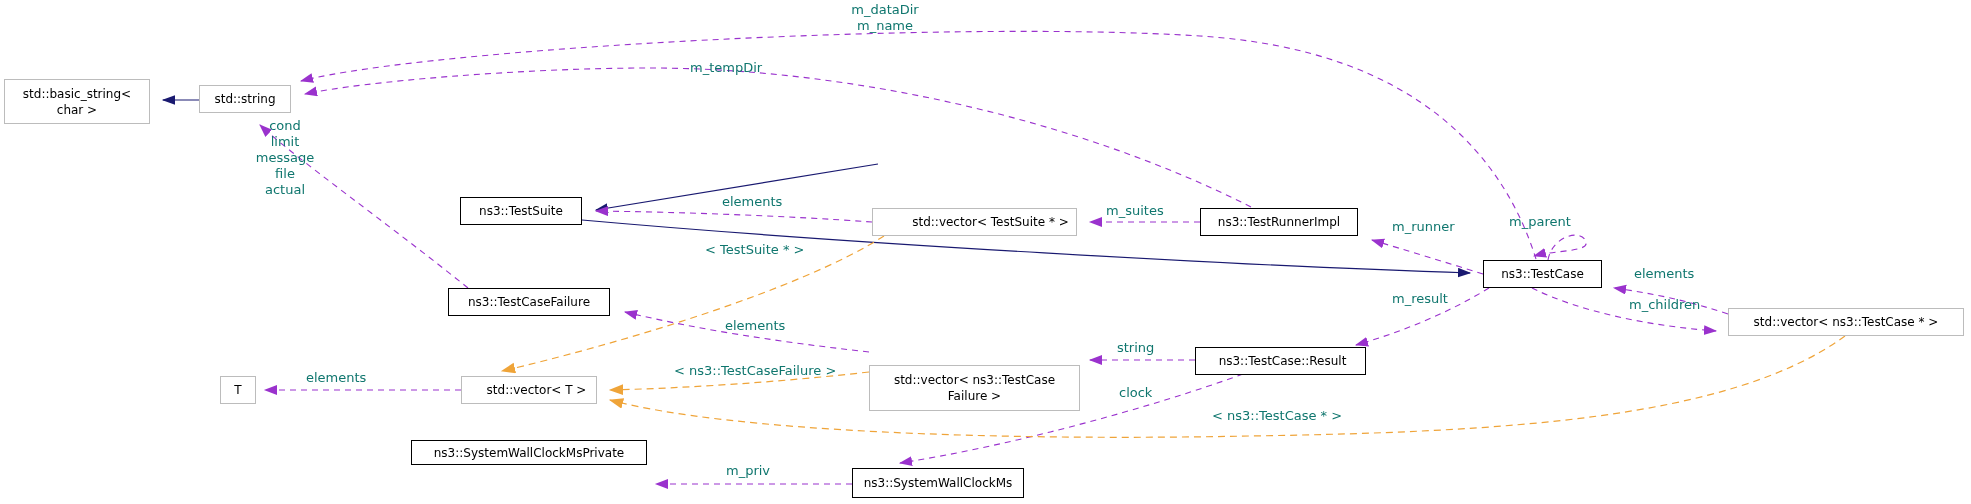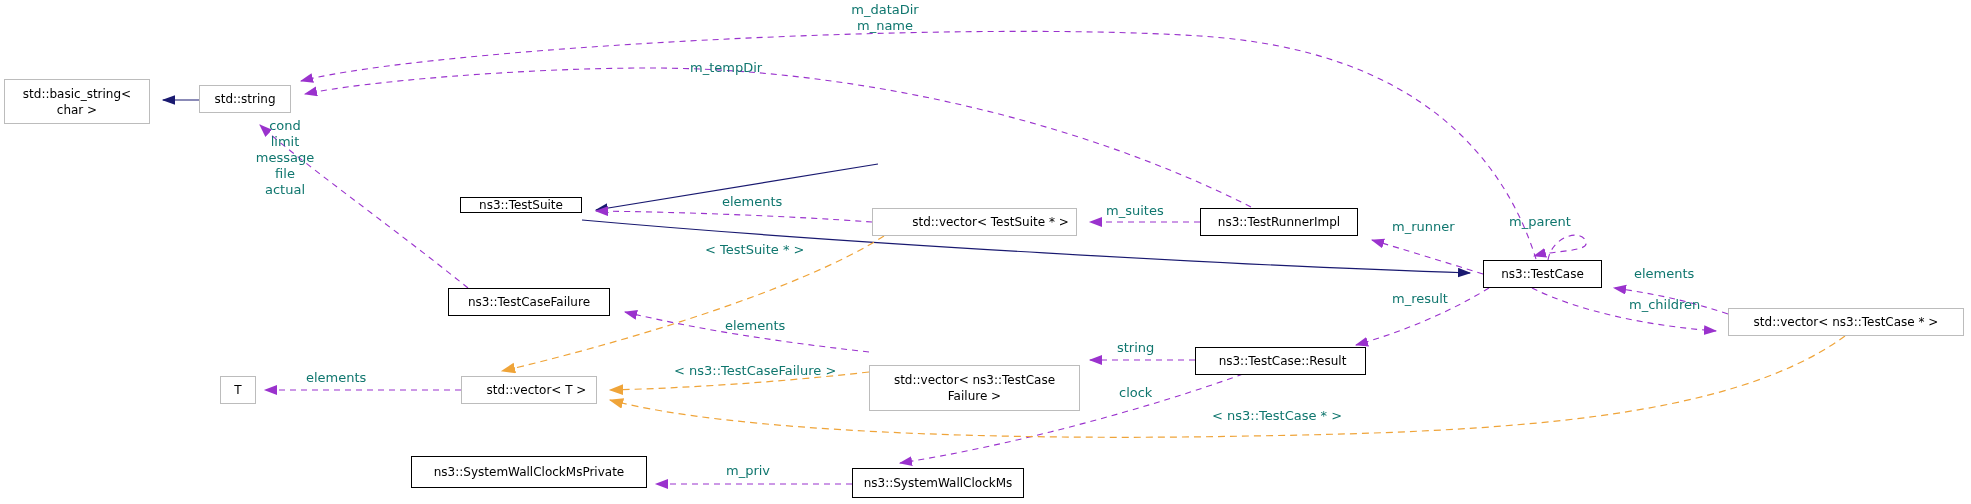--- a/index.html
+++ b/index.html
@@ -72,32 +72,32 @@
     <path d="M461,390 L265,390" stroke="#9a32cd" stroke-width="1.1" stroke-dasharray="6,5" fill="none" marker-end="url(#mpurple)"></path>
 
     <path d="M884,236 C800,290 615,345 502,371" stroke="#efa439" stroke-width="1.2" stroke-dasharray="7,5" fill="none" marker-end="url(#morange)"></path>
     <path d="M869,372 C780,382 690,388 610,390" stroke="#efa439" stroke-width="1.2" stroke-dasharray="7,5" fill="none" marker-end="url(#morange)"></path>
     <path d="M1845,336 C1730,420 1500,432 1250,436 C1000,441 730,432 610,400" stroke="#efa439" stroke-width="1.2" stroke-dasharray="7,5" fill="none" marker-end="url(#morange)"></path>
   </svg>
 
   <div class="node std" style="left:4px;top:79px;width:146px;height:45px;">std::basic_string&lt;
 char &gt;</div>
   <div class="node std" style="left:199px;top:85px;width:92px;height:28px;">std::string</div>
-  <div class="node" style="left:460px;top:197px;width:122px;height:16px;">ns3::TestSuite</div>
+  <div class="node" style="left:460px;top:197px;width:122px;height:28px;">ns3::TestSuite</div>
   <div class="node std" style="left:872px;top:208px;width:205px;height:28px;padding-left:36px;">std::vector&lt; TestSuite * &gt;</div>
   <div class="node" style="left:1200px;top:208px;width:158px;height:28px;">ns3::TestRunnerImpl</div>
   <div class="node" style="left:1483px;top:260px;width:119px;height:28px;">ns3::TestCase</div>
   <div class="node std" style="left:1728px;top:308px;width:236px;height:28px;">std::vector&lt; ns3::TestCase * &gt;</div>
   <div class="node" style="left:448px;top:288px;width:162px;height:28px;">ns3::TestCaseFailure</div>
   <div class="node std" style="left:869px;top:337px;width:211px;height:46px;margin-top:28px;">std::vector&lt; ns3::TestCase
 Failure &gt;</div>
   <div class="node" style="left:1195px;top:347px;width:171px;height:28px;padding-left:8px;">ns3::TestCase::Result</div>
   <div class="node std" style="left:220px;top:376px;width:36px;height:28px;">T</div>
   <div class="node std" style="left:461px;top:376px;width:136px;height:28px;padding-left:19px;">std::vector&lt; T &gt;</div>
-  <div class="node" style="left:411px;top:456px;width:236px;height:32px;">ns3::SystemWallClockMsPrivate</div>
+  <div class="node" style="left:411px;top:440px;width:236px;height:25px;">ns3::SystemWallClockMsPrivate</div>
   <div class="node" style="left:852px;top:468px;width:172px;height:30px;">ns3::SystemWallClockMs</div>
 
   <div class="lbl" style="left:840px;top:2px;width:90px;">m_dataDir
 m_name</div>
   <div class="lbl" style="left:690px;top:60px;">m_tempDir</div>
   <div class="lbl" style="left:240px;top:118px;width:90px;">cond
 limit
 message
 file
 actual</div>

